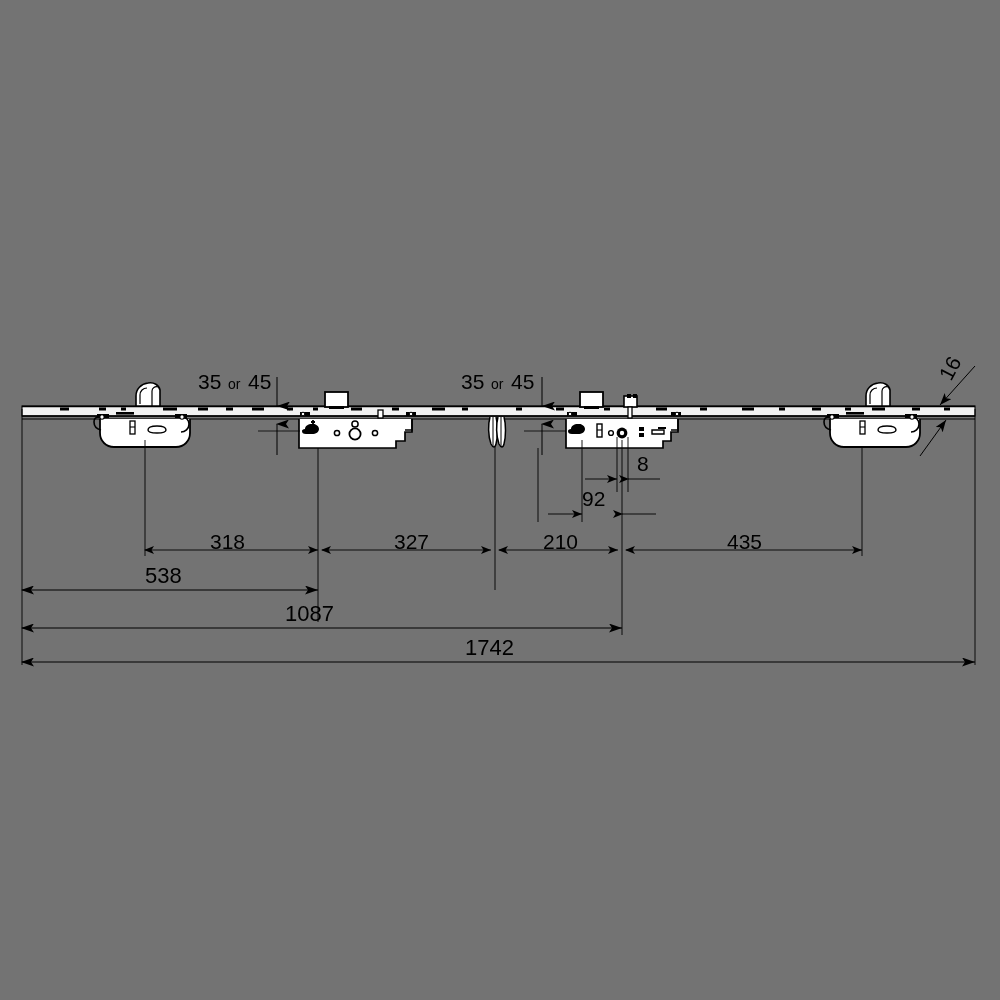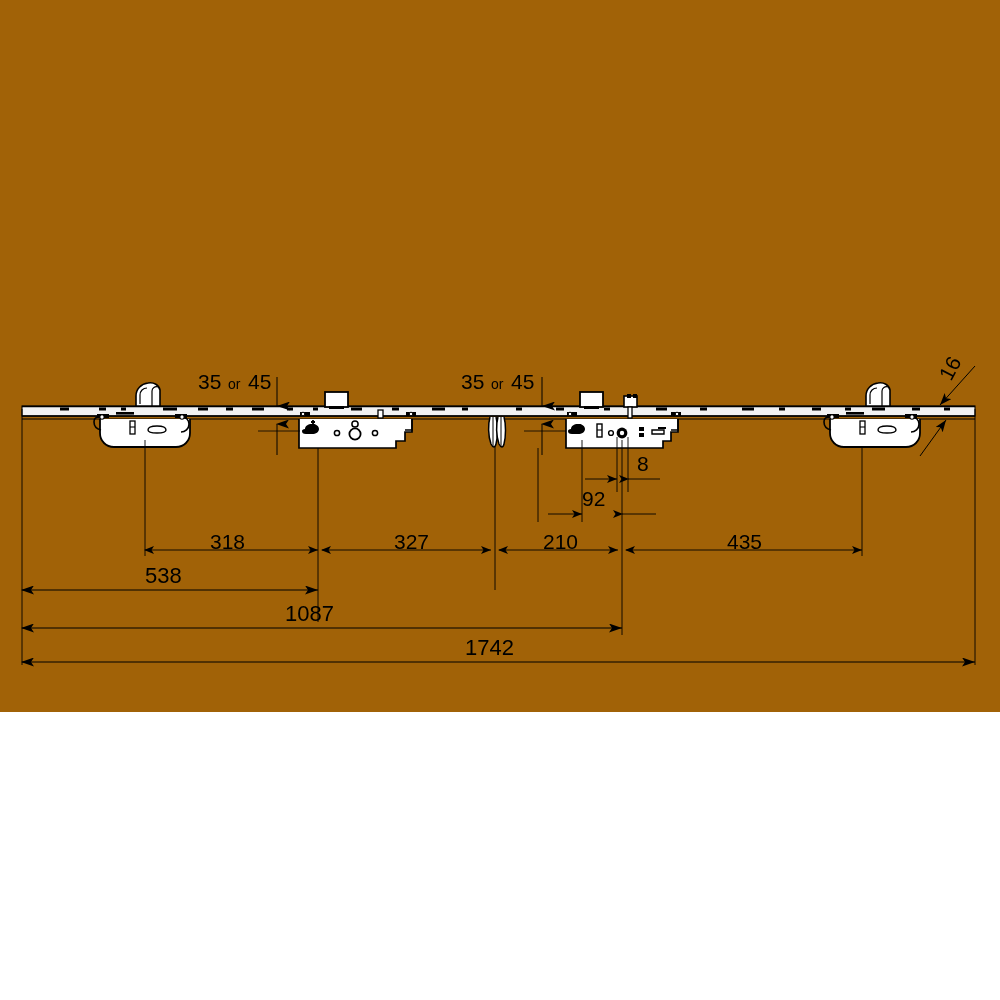--- a/index.html
+++ b/index.html
@@ -10,22 +10,22 @@
   }
   body {
     width: 1000px;
     height: 1000px;
     font-family: "Liberation Sans", sans-serif;
     overflow: hidden;
   }
   #drawing-root {
     position: relative;
     width: 1000px;
-    height: 712px;
-    background: #a16207;
+    height: 1000px;
+    background: #737373;
   }
   svg.drawing-canvas {
     display: block;
     width: 1000px;
     height: 1000px;
   }
   .dim-text {
     font-family: "Liberation Sans", sans-serif;
     fill: #000000;
   }

